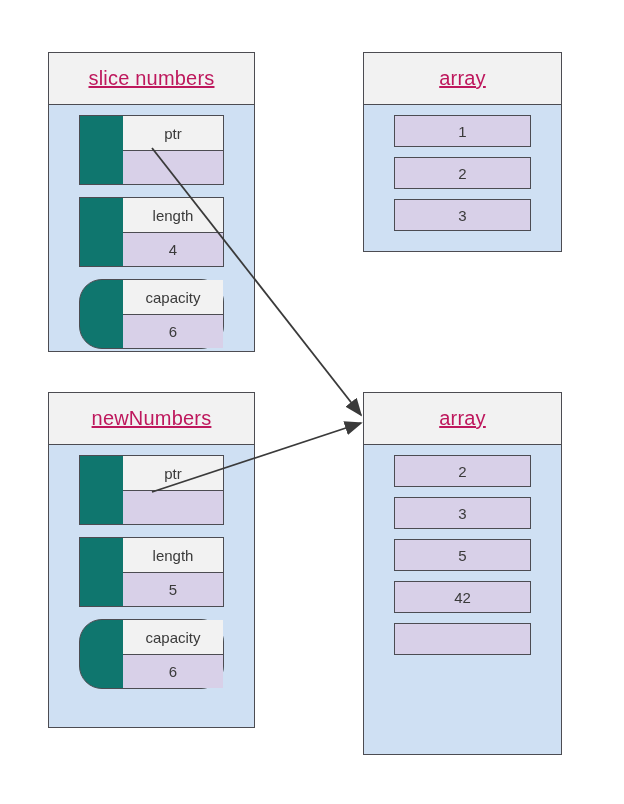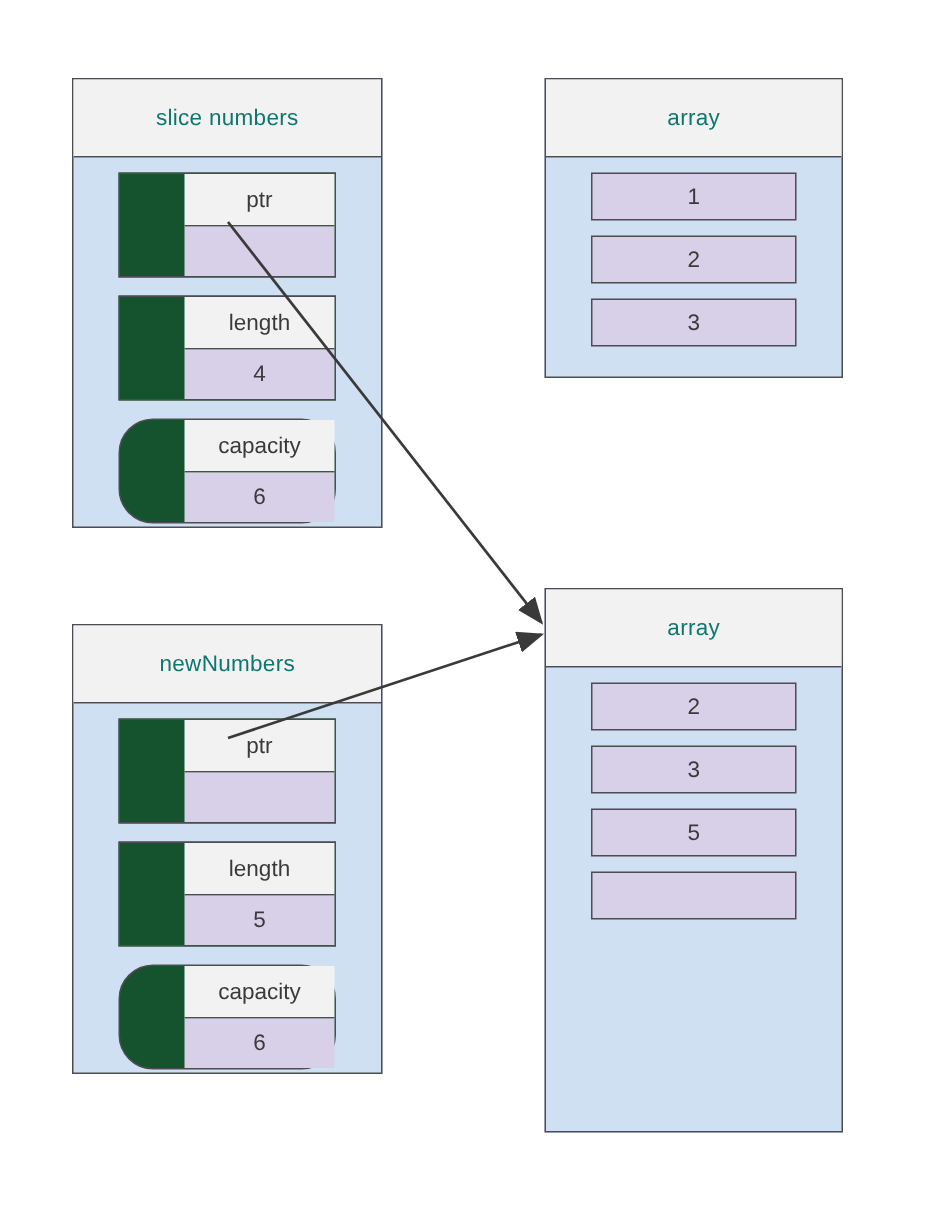--- a/index.html
+++ b/index.html
@@ -31,35 +31,36 @@
     background: #cfe0f3;
   }
   .node-header {
     box-sizing: border-box;
     background: #f2f2f2;
     border-bottom: 1.6px solid #4c4c52;
     height: 52px;
     display: flex;
     align-items: center;
     justify-content: center;
-    font-size: 15px;
-    color: #0f766e;
+    font-size: 20px;
+    color: #be185d;
     letter-spacing: 0.2px;
+    text-decoration: underline;
   }
   .node-body {
     box-sizing: border-box;
     padding: 10px 30px 10px 30px;
   }
 
   
   .field {
     box-sizing: border-box;
     border: 1.6px solid #4c4c52;
     margin-bottom: 12px;
-    background: #14532d;
+    background: #0f766e;
     padding-left: 43px;
   }
   .field:last-child { margin-bottom: 0; border-radius: 23px; }
   .field-label {
     box-sizing: border-box;
     height: 35px;
     background: #f2f2f2;
     border-bottom: 1.6px solid #4c4c52;
     display: flex;
     align-items: center;
@@ -89,21 +90,21 @@
     align-items: center;
     justify-content: center;
     font-size: 15px;
     color: #3a3a3a;
   }
   .cell:last-child { margin-bottom: 0; }
 
   
   #node-slice-numbers { left: 48px;  top: 52px;  width: 207px; height: 300px; }
   #node-array-old     { left: 363px; top: 52px;  width: 199px; height: 200px; }
-  #node-new-numbers   { left: 48px;  top: 416px; width: 207px; height: 300px; }
+  #node-new-numbers   { left: 48px;  top: 392px; width: 207px; height: 336px; }
   #node-array-new     { left: 363px; top: 392px; width: 199px; height: 363px; }
 
   #arrows {
     position: absolute;
     left: 0; top: 0;
     width: 624px; height: 804px;
     pointer-events: none;
   }
 </style>
 </head>
@@ -163,20 +164,21 @@
 
     </div>
   </div>
 
   <div class="node" id="node-array-new">
     <div class="node-header">array</div>
     <div class="node-body">
       <div class="cell">2</div>
       <div class="cell">3</div>
       <div class="cell">5</div>
+      <div class="cell">42</div>
       <div class="cell"></div>
     </div>
   </div>
 
   <svg id="arrows" viewBox="0 0 624 804">
     <defs>
       <marker id="arrowhead" markerWidth="10" markerHeight="8" refX="9" refY="4" orient="auto" markerUnits="strokeWidth">
         <path d="M0,0 L10,4 L0,8 z" fill="#3a3a3a"></path>
       </marker>
     </defs>

